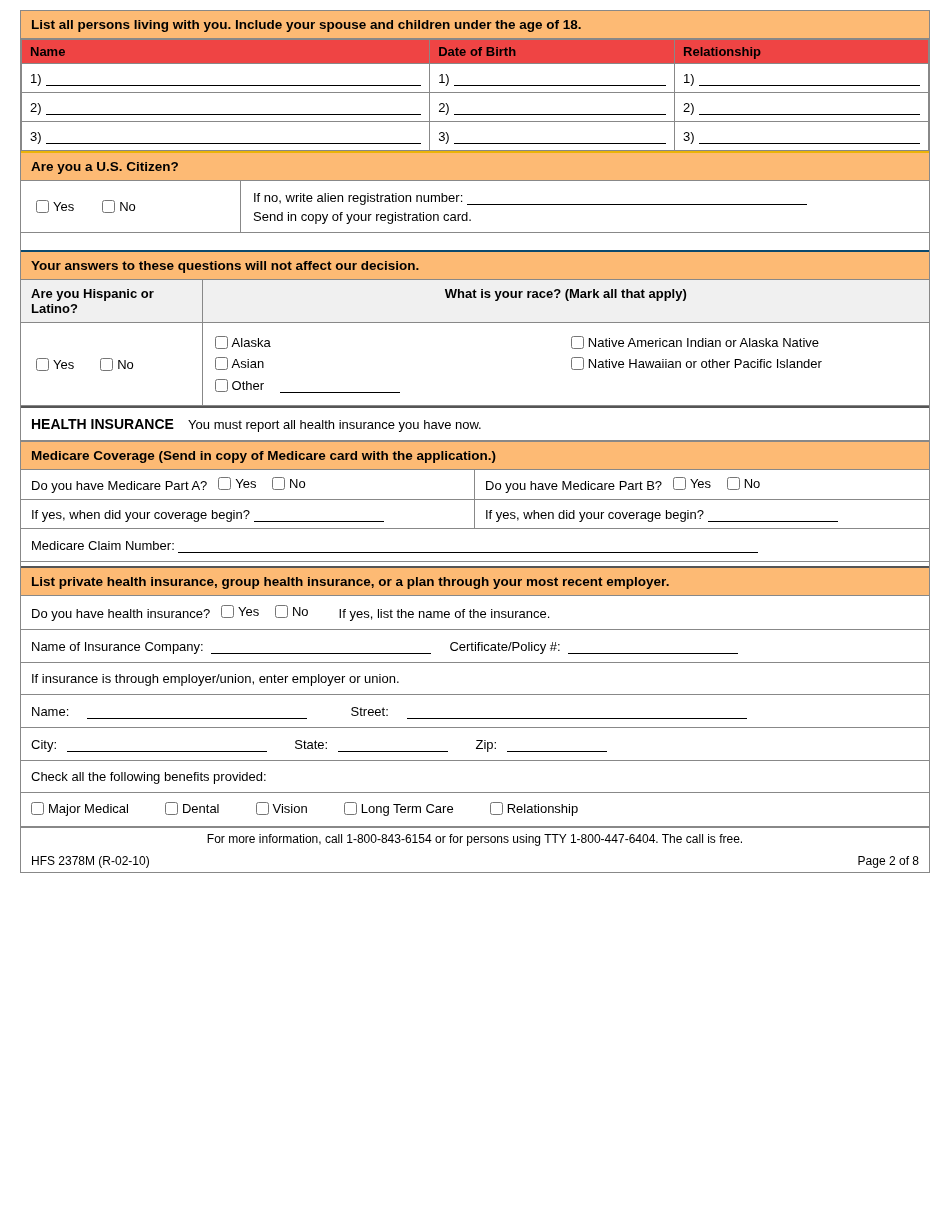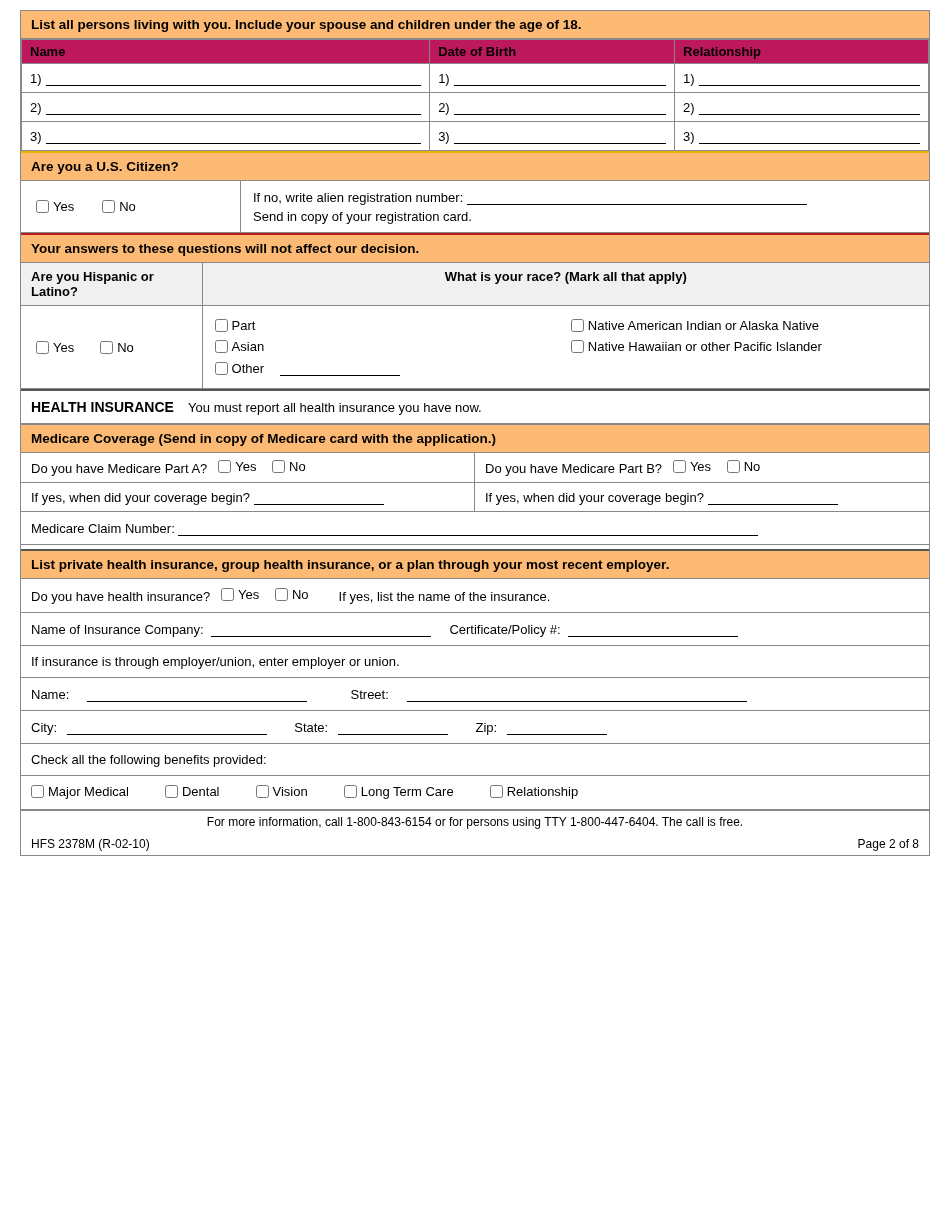--- a/index.html
+++ b/index.html
@@ -112,21 +112,21 @@
       font-size: 14px;
     }
     .persons-table {
       width: 100%;
       border-collapse: collapse;
     }
     .persons-table th {
       border: 1px solid #888;
       padding: 4px 8px;
       font-weight: bold;
-      background: #be185d;
+      background: #ef4444;
       text-align: left;
     }
     .persons-table td {
       border: 1px solid #888;
       padding: 6px 8px;
     }
     .name-field {
       display: flex;
       align-items: center;
     }
@@ -236,21 +236,21 @@
           <span>If no, write alien registration number:</span>
           <span class="underline-field" style="width: 340px;"></span>
         </div>
         <div>
           <span>Send in copy of your registration card.</span>
         </div>
       </div>
     </div>
   </div>
 
-  <div style="border-top: 2px solid #b91c1c;">
+  <div style="border-top: 2px solid #0c4a6e; margin-top: 17px;">
     <div class="section-header">Your answers to these questions will not affect our decision.</div>
   </div>
 
   <div style="border-bottom: 1px solid #888;">
     <div class="race-header-row" style="border-bottom: 0;">
       <div class="race-header-left">Are you Hispanic or Latino?</div>
       <div class="race-header-right">What is your race? (Mark all that apply)</div>
     </div>
     <div class="race-section" style="border-top: 1px solid #888;">
       <div class="race-section left-panel" style="width:20%; border-right:1px solid #888; padding:10px 15px;">
@@ -262,21 +262,21 @@
           <label class="checkbox-inline">
             <input type="checkbox" style="">
             <span>No</span>
           </label>
         </div>
       </div>
       <div style="flex:1; padding: 8px 12px;">
         <div style="display: grid; grid-template-columns: 1fr 1fr; gap: 6px 10px; padding: 4px 0;">
           <label class="checkbox-inline">
             <input type="checkbox" style="">
-            <span>Part</span>
+            <span>Alaska</span>
           </label>
           <label class="checkbox-inline">
             <input type="checkbox" style="">
             <span>Native American Indian or Alaska Native</span>
           </label>
           <label class="checkbox-inline">
             <input type="checkbox" style="">
             <span>Asian</span>
           </label>
           <label class="checkbox-inline">

